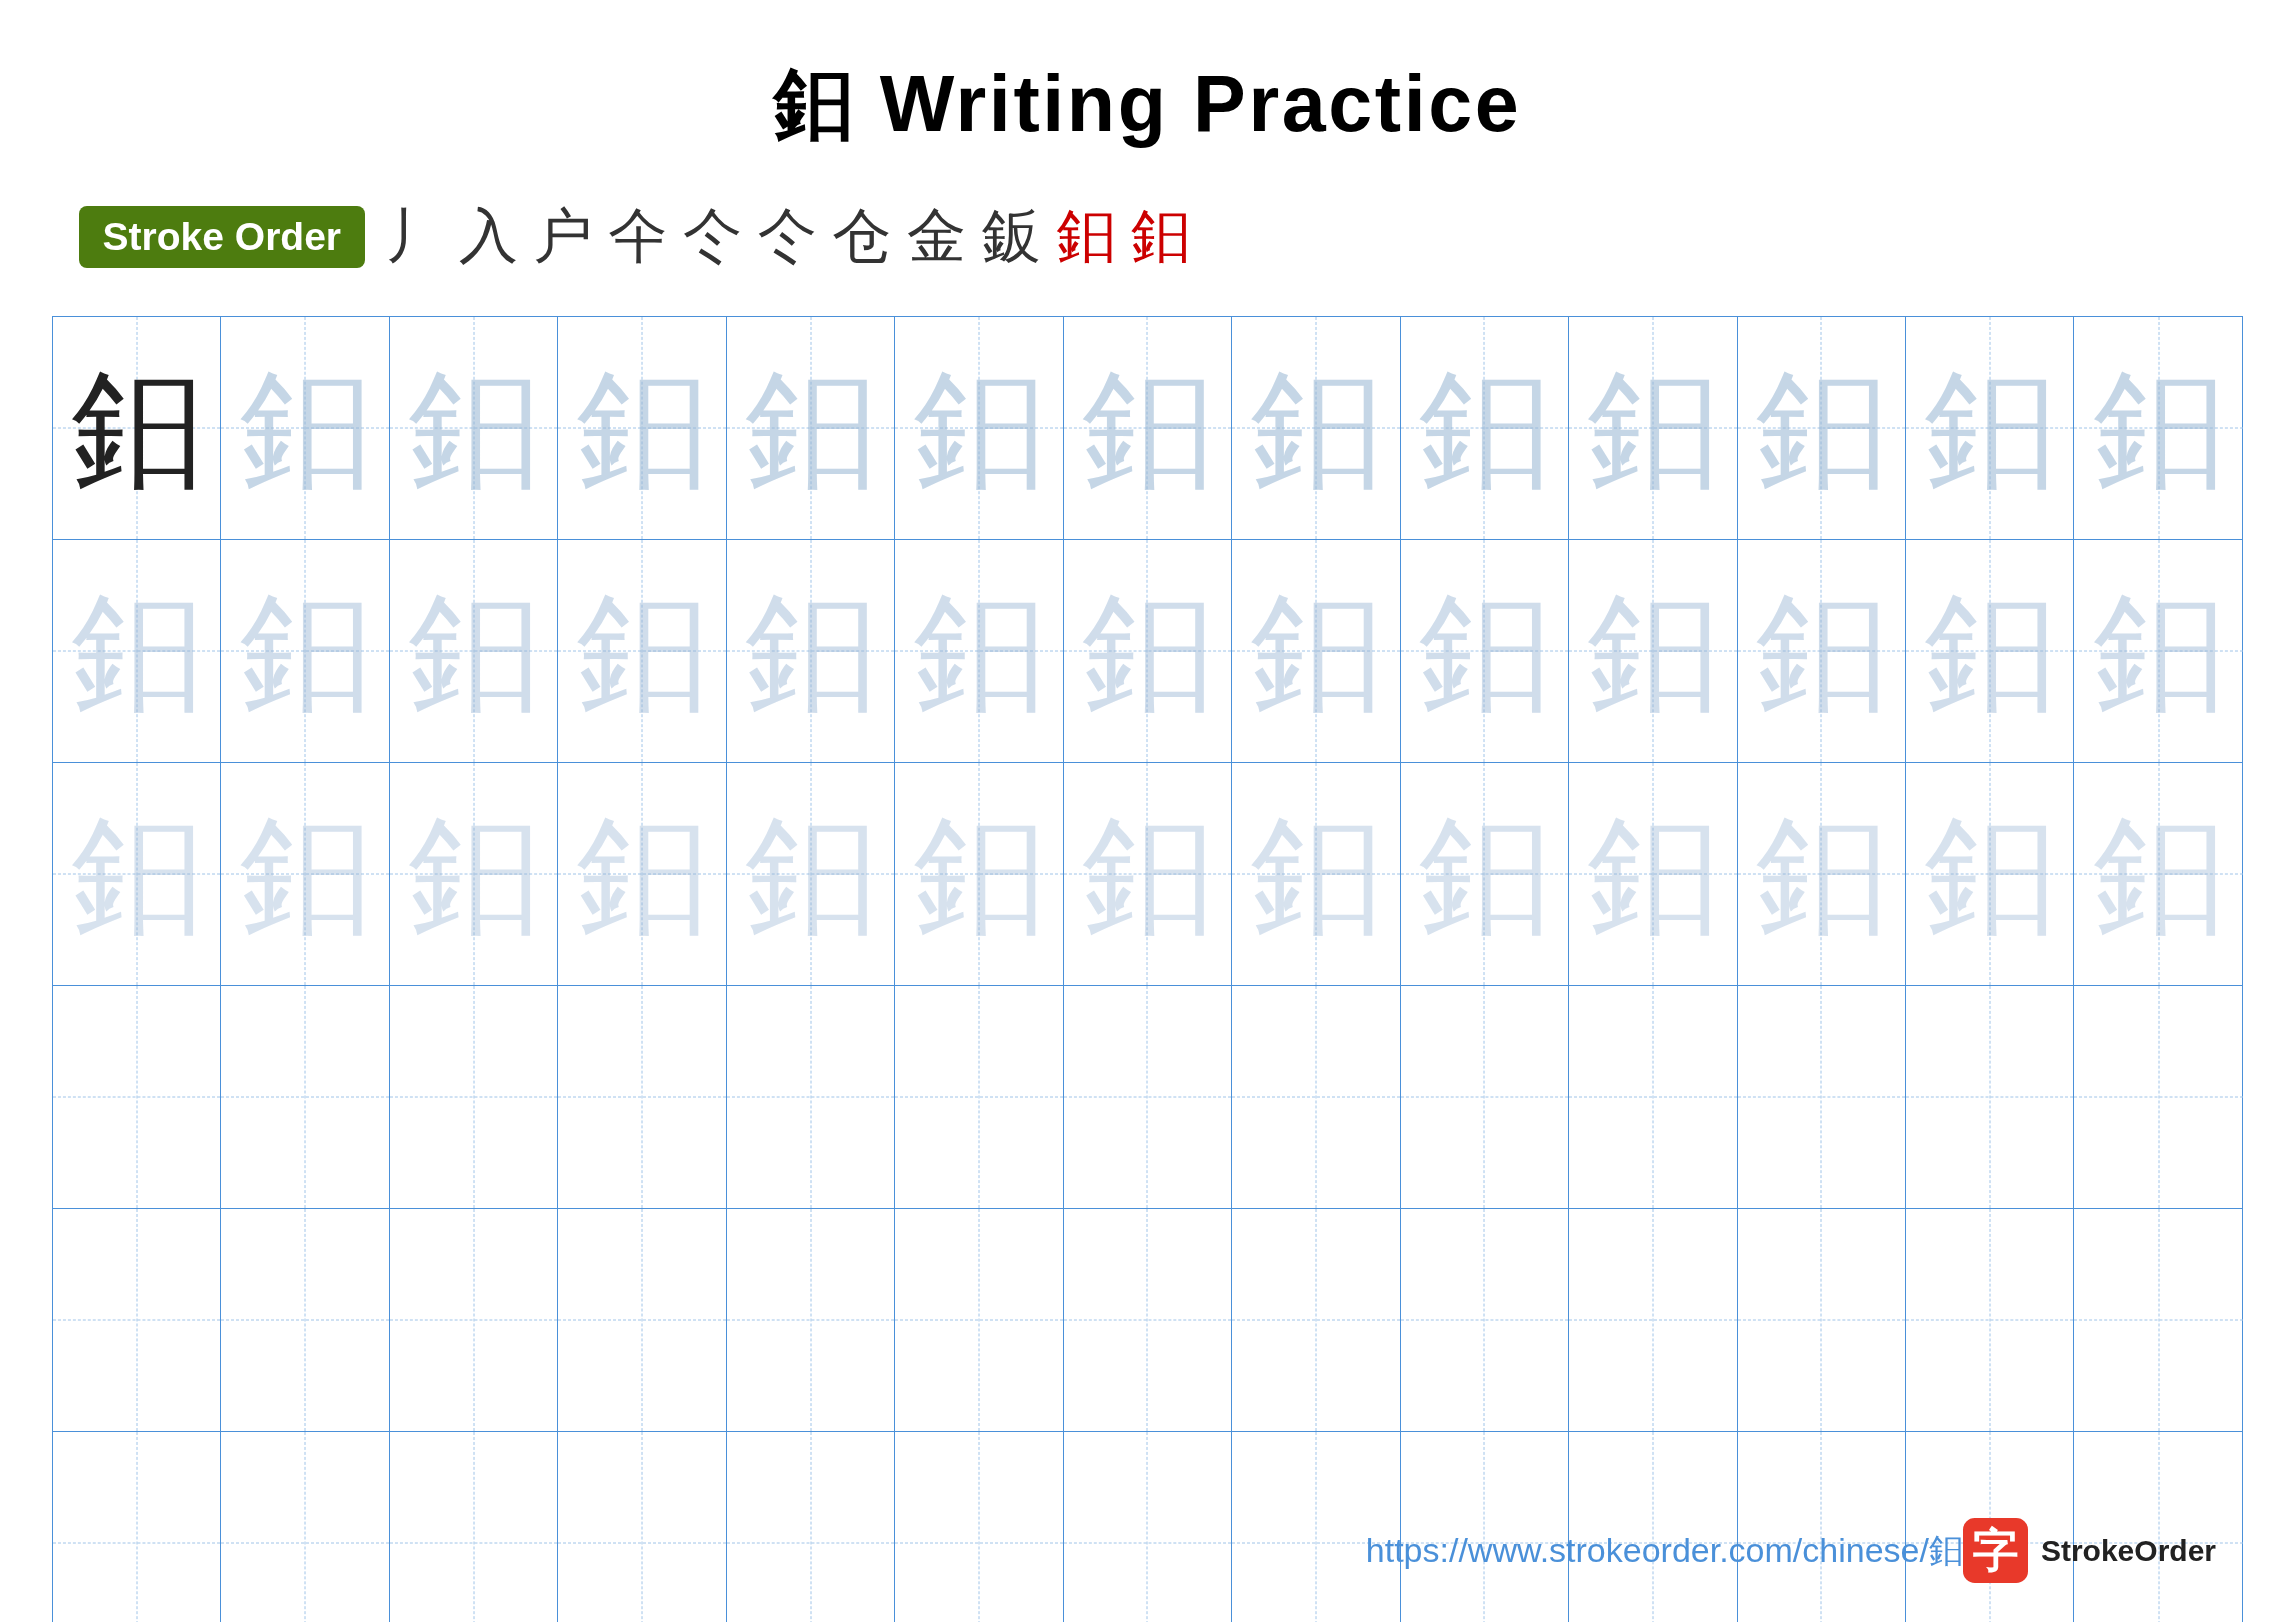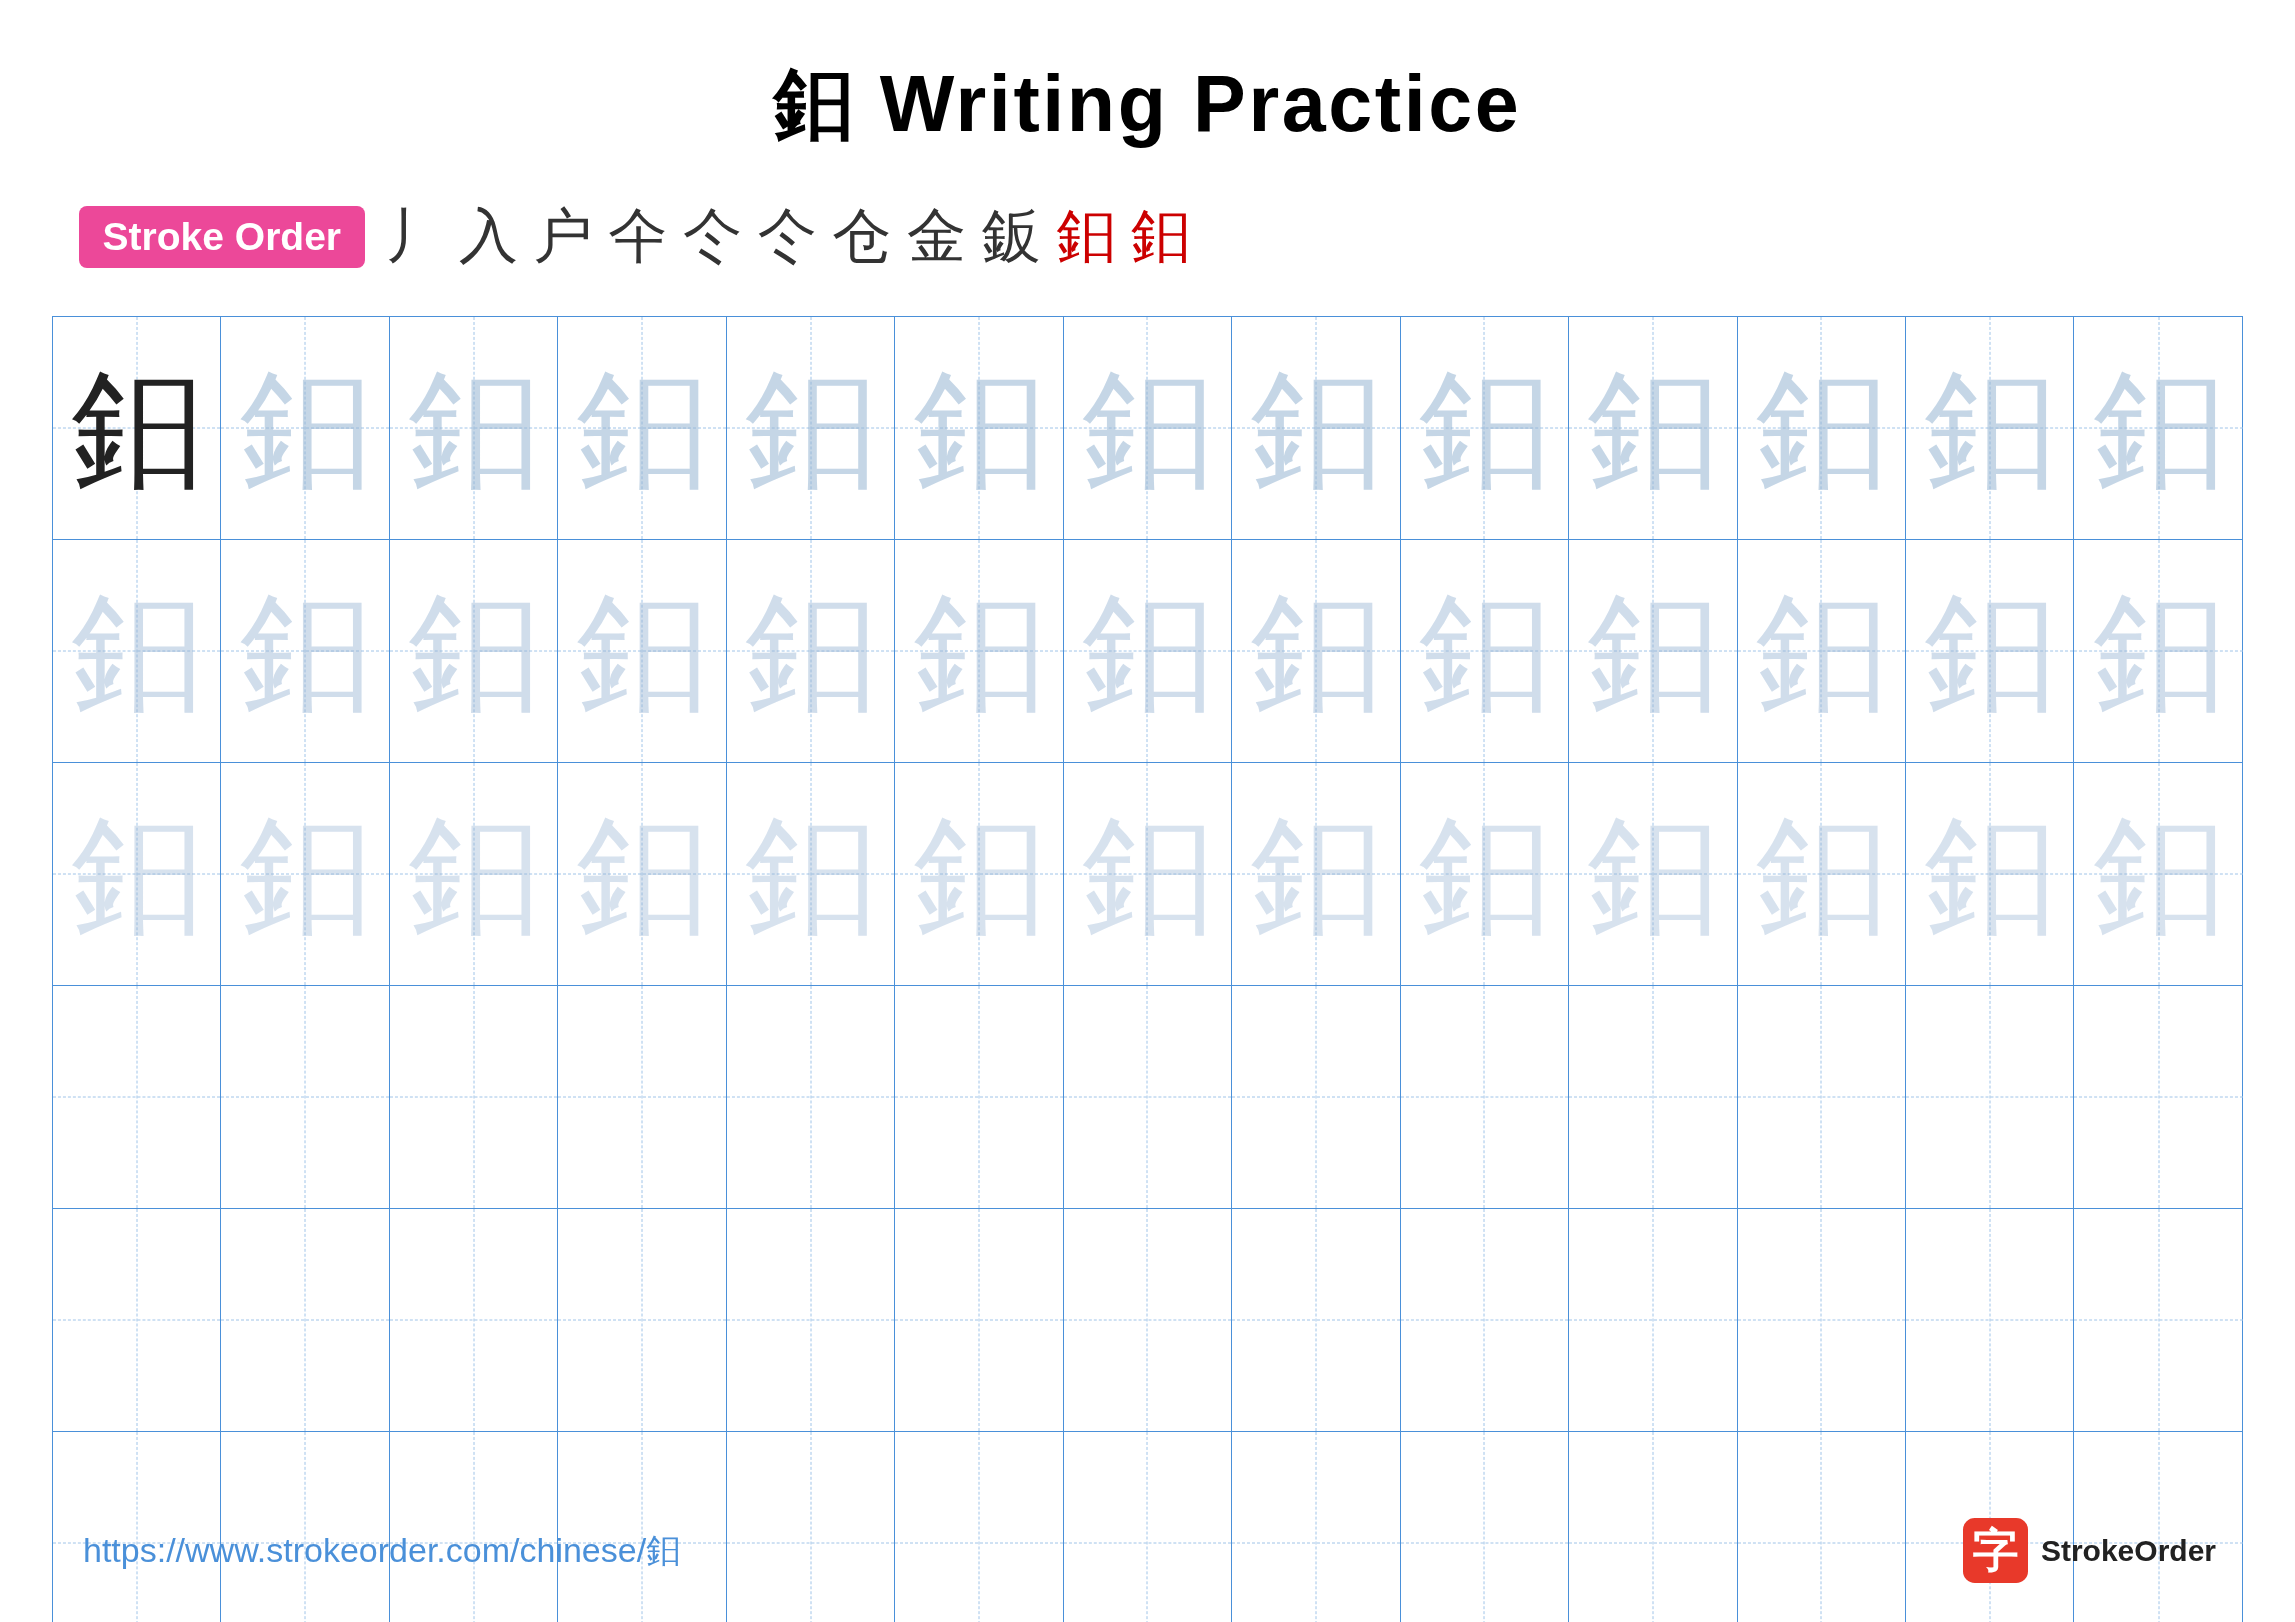--- a/index.html
+++ b/index.html
@@ -22,21 +22,21 @@
     }
 
     .stroke-order-row {
       display: flex;
       align-items: center;
       padding: 39px 79px 26px 79px;
       gap: 19.6px;
     }
 
     .stroke-order-badge {
-      background-color: #ec4899;
+      background-color: #4d7c0f;
       color: white;
       font-size: 39px;
       font-weight: bold;
       padding: 9.2px 23.6px;
       border-radius: 7.9px;
       white-space: nowrap;
     }
 
     .stroke-chars {
       display: flex;
@@ -123,21 +123,21 @@
       color: rgba(150, 180, 210, 0.38);
     }
 
     .footer {
       position: absolute;
       bottom: 39px;
       left: 4px;
       right: 0;
       display: flex;
       align-items: center;
-      justify-content: space-between;
+      justify-content: flex-end;
       padding: 0 79px;
     }
 
     .footer-url {
       font-size: 34px;
       color: #4a90d9;
     }
 
     .footer-logo {
       display: flex;

